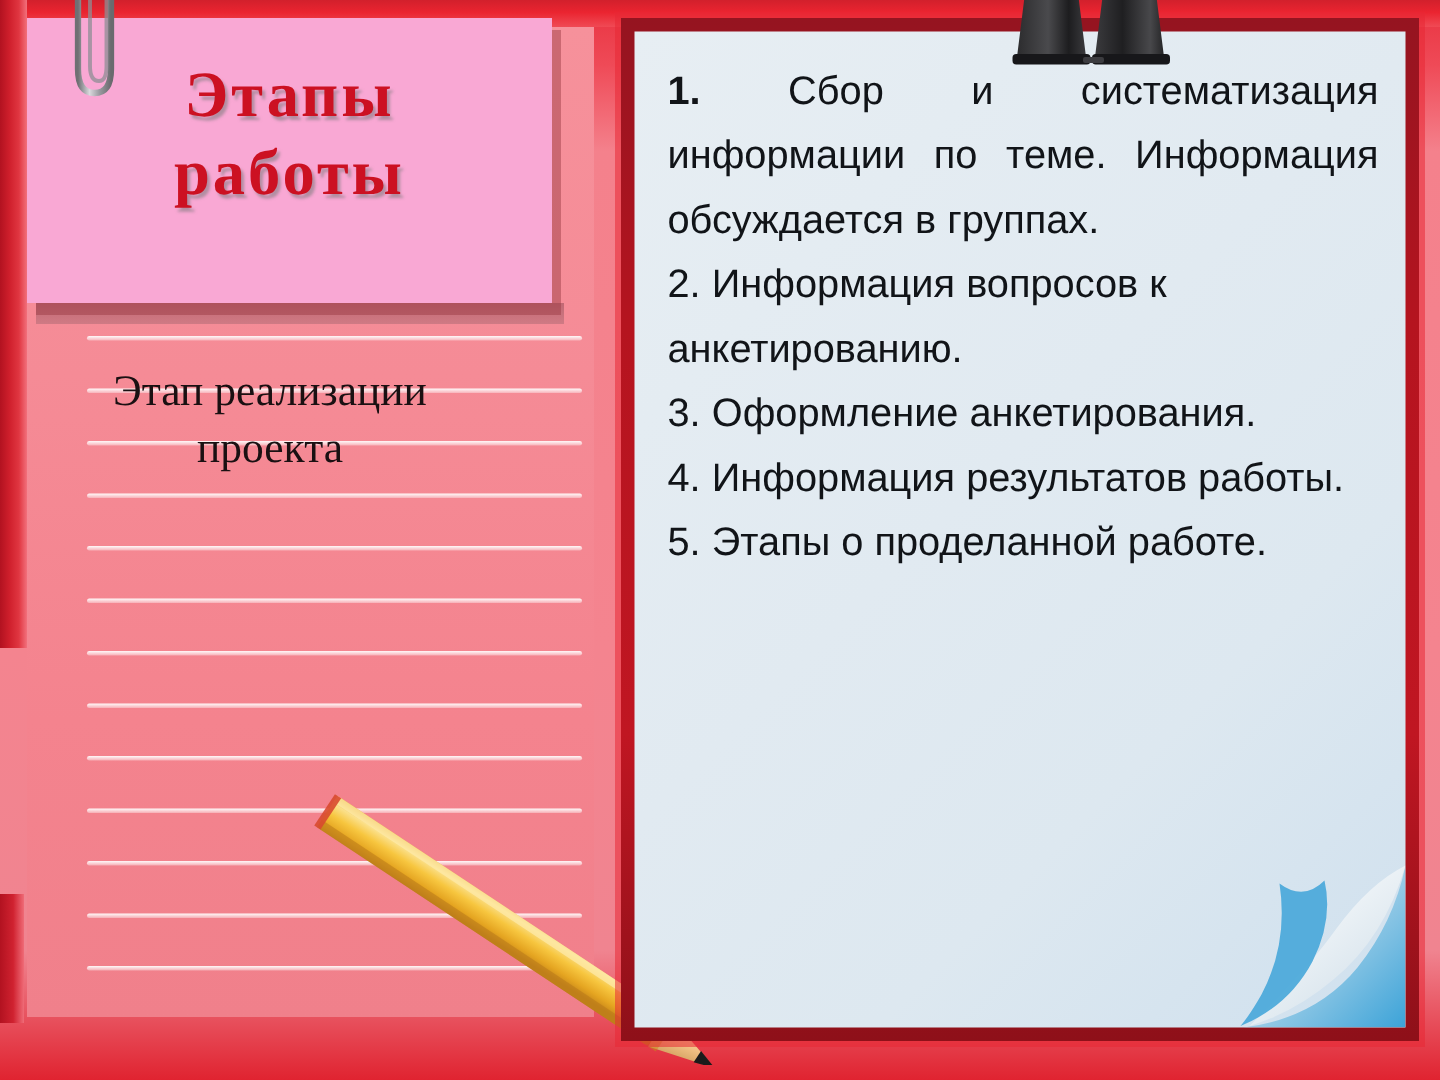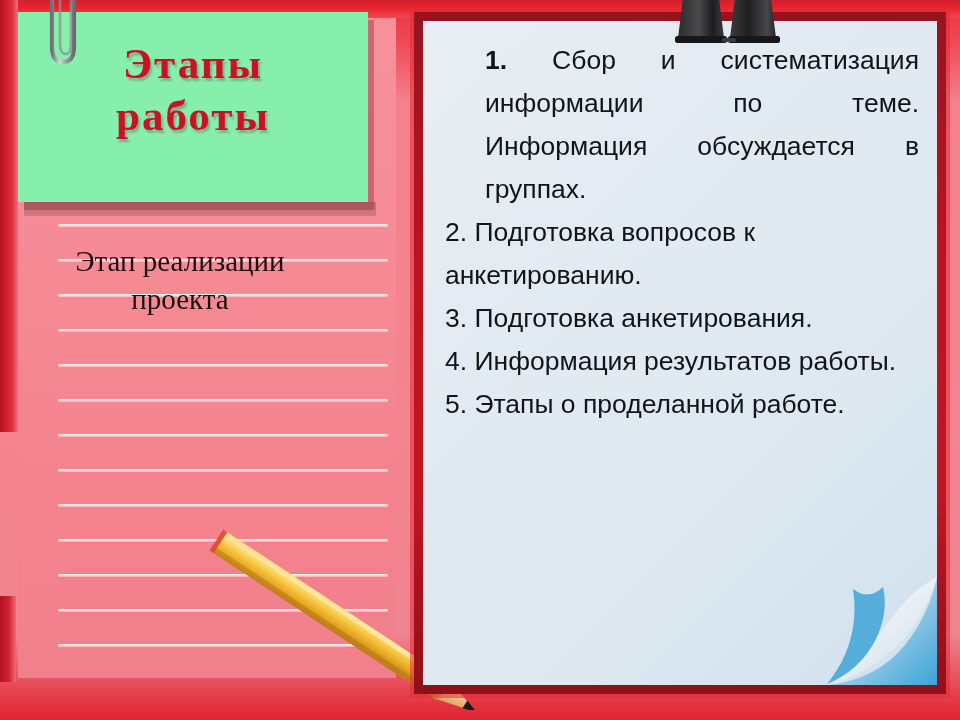--- a/index.html
+++ b/index.html
@@ -40,21 +40,21 @@
   }
   .rule{
     position:absolute;left:40px;width:330px;height:3px;
     background:linear-gradient(180deg,rgba(255,255,255,.95),rgba(255,255,255,.35));
     border-radius:2px;
   }
 
   
   .title-card{
     position:absolute;left:18px;top:12px;width:350px;height:190px;
-    background:#86efac;
+    background:#f9a8d4;
     box-shadow:6px 8px 0 rgba(150,55,65,.45);
   }
   .title-card-shadowbar{
     position:absolute;left:24px;top:202px;width:352px;height:14px;
     background:linear-gradient(180deg,#b8626d,#c97781);
     opacity:.85;
   }
   .title-text{
     position:absolute;left:0;top:26px;width:350px;
     text-align:center;
@@ -97,21 +97,21 @@
   .panel-list{
     position:absolute;left:22px;top:18px;right:18px;
     font-family:"Liberation Sans", sans-serif;
     font-size:26.5px;
     line-height:43px;
     color:#111418;
   }
   .li{margin:0;}
   .li .num{font-weight:400;}
   .li.first .num{font-weight:700;}
-  .li.first{text-align:justify;margin-left:40px;}
+  .li.first{text-align:justify;}
 
   
   .page-curl{position:absolute;right:0;bottom:0;width:118px;height:118px;}
 
   
   .binder-clip{position:absolute;left:672px;top:-2px;width:116px;height:50px;}
 </style>
 </head>
 <body>
 
@@ -185,22 +185,22 @@
       <polygon points="287,8 287,33 293,33 293,8" fill="#c8871a" opacity=".5"></polygon>
       <polygon points="318,16 318,25 332,20.5" fill="#1b1b1b"></polygon>
     </g>
   </svg>
 
   <div class="panel-frame">
     <div class="panel">
 
       <div class="panel-list">
         <p class="li first"><span class="num">1.</span> <span>Сбор и систематизация информации по теме. Информация обсуждается в группах.</span></p>
-        <p class="li"><span class="num">2.</span> <span>Подготовка вопросов к анкетированию.</span></p>
-        <p class="li"><span class="num">3.</span> <span>Подготовка анкетирования.</span></p>
+        <p class="li"><span class="num">2.</span> <span>Информация вопросов к анкетированию.</span></p>
+        <p class="li"><span class="num">3.</span> <span>Оформление анкетирования.</span></p>
         <p class="li"><span class="num">4.</span> <span>Информация результатов работы.</span></p>
         <p class="li"><span class="num">5.</span> <span>Этапы о проделанной работе.</span></p>
       </div>
 
       <svg class="page-curl" viewBox="0 0 118 118">
         <defs>
           <linearGradient id="curlblue" x1="0" y1="0" x2="1" y2="1">
             <stop offset="0%" stop-color="#e9f1f6"></stop>
             <stop offset="45%" stop-color="#a8d2e9"></stop>
             <stop offset="100%" stop-color="#3ca3d8"></stop>

